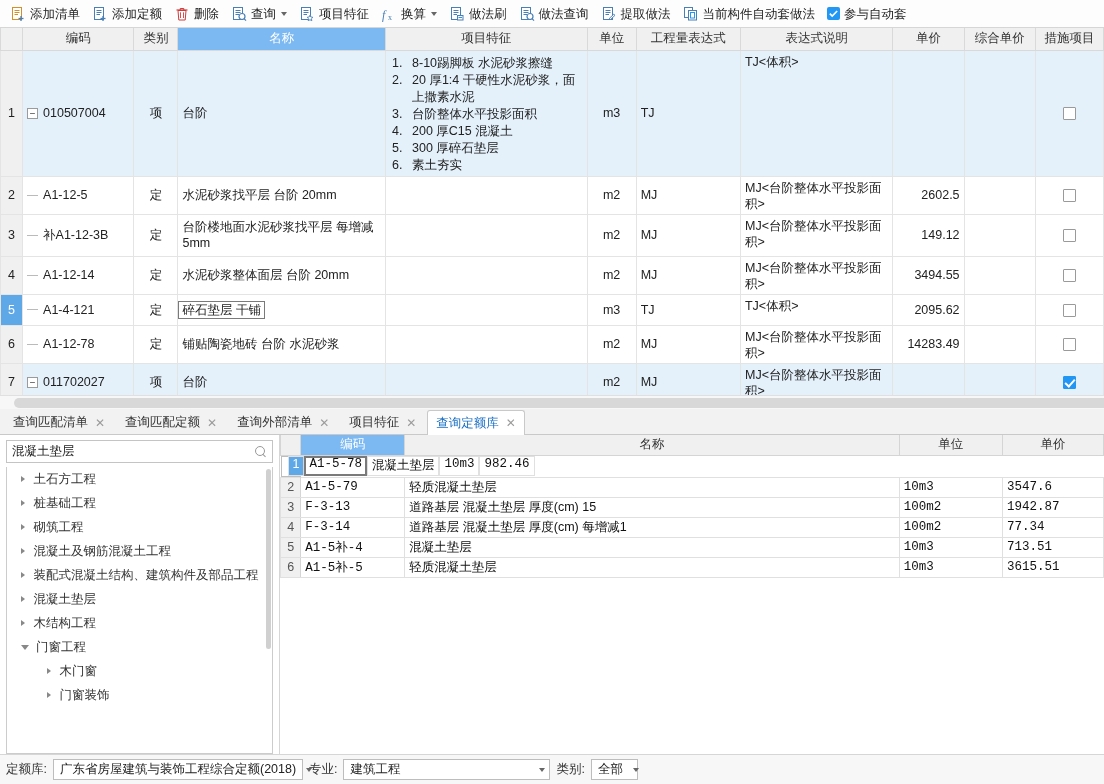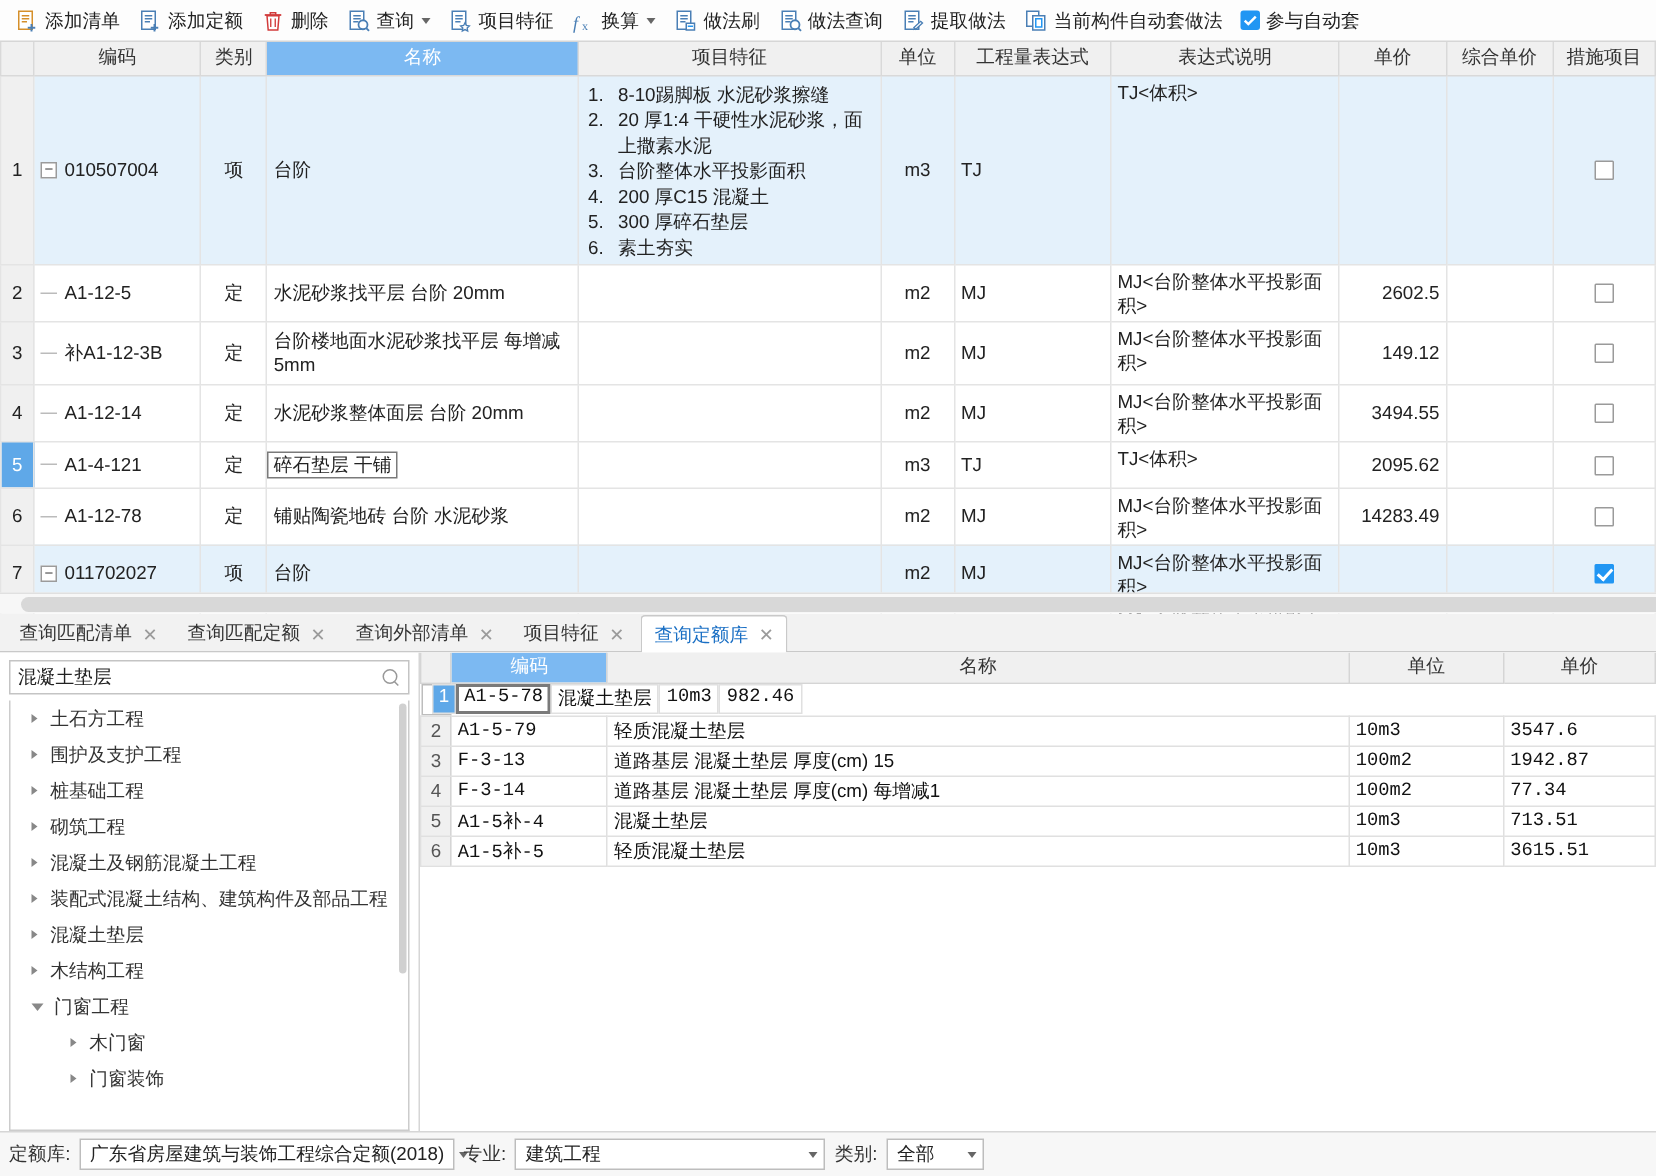--- a/index.html
+++ b/index.html
@@ -131,21 +131,21 @@
   .sb-lbl { font-size:12.5px;color:#333;white-space:nowrap;}
   .sel {
     display:flex;align-items:center;height:21px;border:1px solid #bdbdbd;background:#fff;
     font-size:12.5px;color:#222;padding:0 4px 0 6px;white-space:nowrap;
   }
   .sel .txt { flex:1; }
   .sel .dc { width:0;height:0;border-left:3.5px solid transparent;border-right:3.5px solid transparent;
     border-top:4px solid #666;margin-left:10px;}
   .sel.w1 { width:250px; }
   .sel.w2 { width:207px; }
-  .sel.w3 { width:65px; }
+  .sel.w3 { width:47px; }
 </style>
 </head>
 <body>
 
 <div id="app">
 
   <div class="toolbar" id="toolbar">
       <div class="tb-item">
         <span class="tb-ico"><svg viewBox="0 0 16 16">
             <rect x="2.5" y="1.5" width="9" height="12" fill="#fff" stroke="#d58f2a" stroke-width="1"></rect>
@@ -477,24 +477,20 @@
         </div>
       </div>
       <div class="treebox">
         <div id="tree-nodes">
             <div class="tnode">
               <span class="arrow"></span>
               <span>土石方工程</span>
             </div>
             <div class="tnode">
               <span class="arrow"></span>
-              <span>围护及支护工程</span>
-            </div>
-            <div class="tnode">
-              <span class="arrow"></span>
               <span>桩基础工程</span>
             </div>
             <div class="tnode">
               <span class="arrow"></span>
               <span>砌筑工程</span>
             </div>
             <div class="tnode">
               <span class="arrow"></span>
               <span>混凝土及钢筋混凝土工程</span>
             </div>

